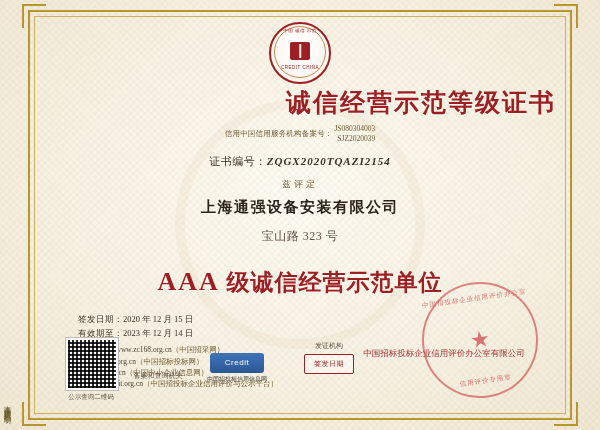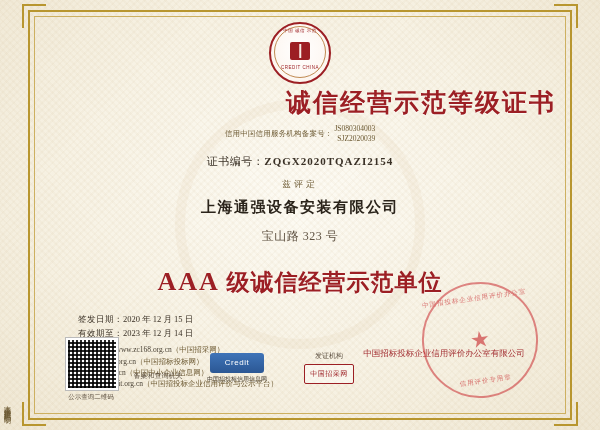--- a/index.html
+++ b/index.html
@@ -93,21 +93,21 @@
     font-size:7.5px;
     color:#6d5a33;
     line-height:1.35;
   }
   .filing .lbl{letter-spacing:.2px;margin-top:30px;}
   .filing .nums{display:inline-block;text-align:right;vertical-align:middle;font-family:"Liberation Serif",serif;}
 
   .certno{
     margin-top:10px;text-align:center;font-size:11px;color:#3a3126;letter-spacing:.5px;
   }
-  .certno .val{font-weight:bold;letter-spacing:1px;}
+  .certno .val{font-weight:bold;letter-spacing:1px;font-style:italic;}
 
   .award{
     margin-top:9px;text-align:center;font-size:9px;color:#6d5a33;letter-spacing:3px;
   }
   .company{
     margin-top:7px;text-align:center;font-size:15px;font-weight:bold;color:#2b241b;letter-spacing:1.5px;
   }
   .regno{
     margin-top:11px;text-align:center;font-size:12px;color:#5d5040;letter-spacing:.5px;
   }
@@ -144,21 +144,21 @@
     outline:1px solid #bbb;
   }
   .qr-cap{
     position:absolute;left:14px;bottom:2px;width:66px;text-align:center;font-size:6.5px;color:#5d5040;
   }
   .f-col{
     position:absolute;font-size:7px;color:#5d5040;text-align:center;
   }
   .f-col.c1{left:86px;bottom:20px;width:56px;}
   .f-col.c2{left:150px;bottom:20px;width:86px;}
-  .f-col.c3{left:250px;bottom:20px;width:70px;}
+  .f-col.c3{left:250px;bottom:30px;width:70px;}
   .f-label{display:block;margin-bottom:3px;}
   .credit-badge{
     width:54px;height:20px;margin:0 auto;
     border-radius:3px;
     background:linear-gradient(180deg,#3f74b8,#2b5794);
     color:#fff;font-size:8px;line-height:20px;letter-spacing:.5px;
     font-family:"Liberation Sans",sans-serif;
   }
   .credit-sub{font-size:6px;color:#4a4235;margin-top:2px;display:block;}
   .seal-blue{
@@ -278,21 +278,21 @@
         <span class="f-label">备案和查询机关</span>
       </div>
 
       <div class="f-col c2">
         <div class="credit-badge">Credit</div>
         <span class="credit-sub">中国招投标信用信息网</span>
       </div>
 
       <div class="f-col c3">
         <span class="f-label">发证机构</span>
-        <div class="seal-blue">中国招采网</div>
+        <div class="seal-blue">签发日期</div>
       </div>
 
       <div class="issuer">
         <div>中国招标投标企业信用评价办公室有限公司</div>
       </div>
 
       <div class="red-seal">
         <div class="arc-top">中国招投标企业信用评价办公室</div>
         <div class="star">★</div>
         <div class="arc-bot">信用评价专用章</div>

